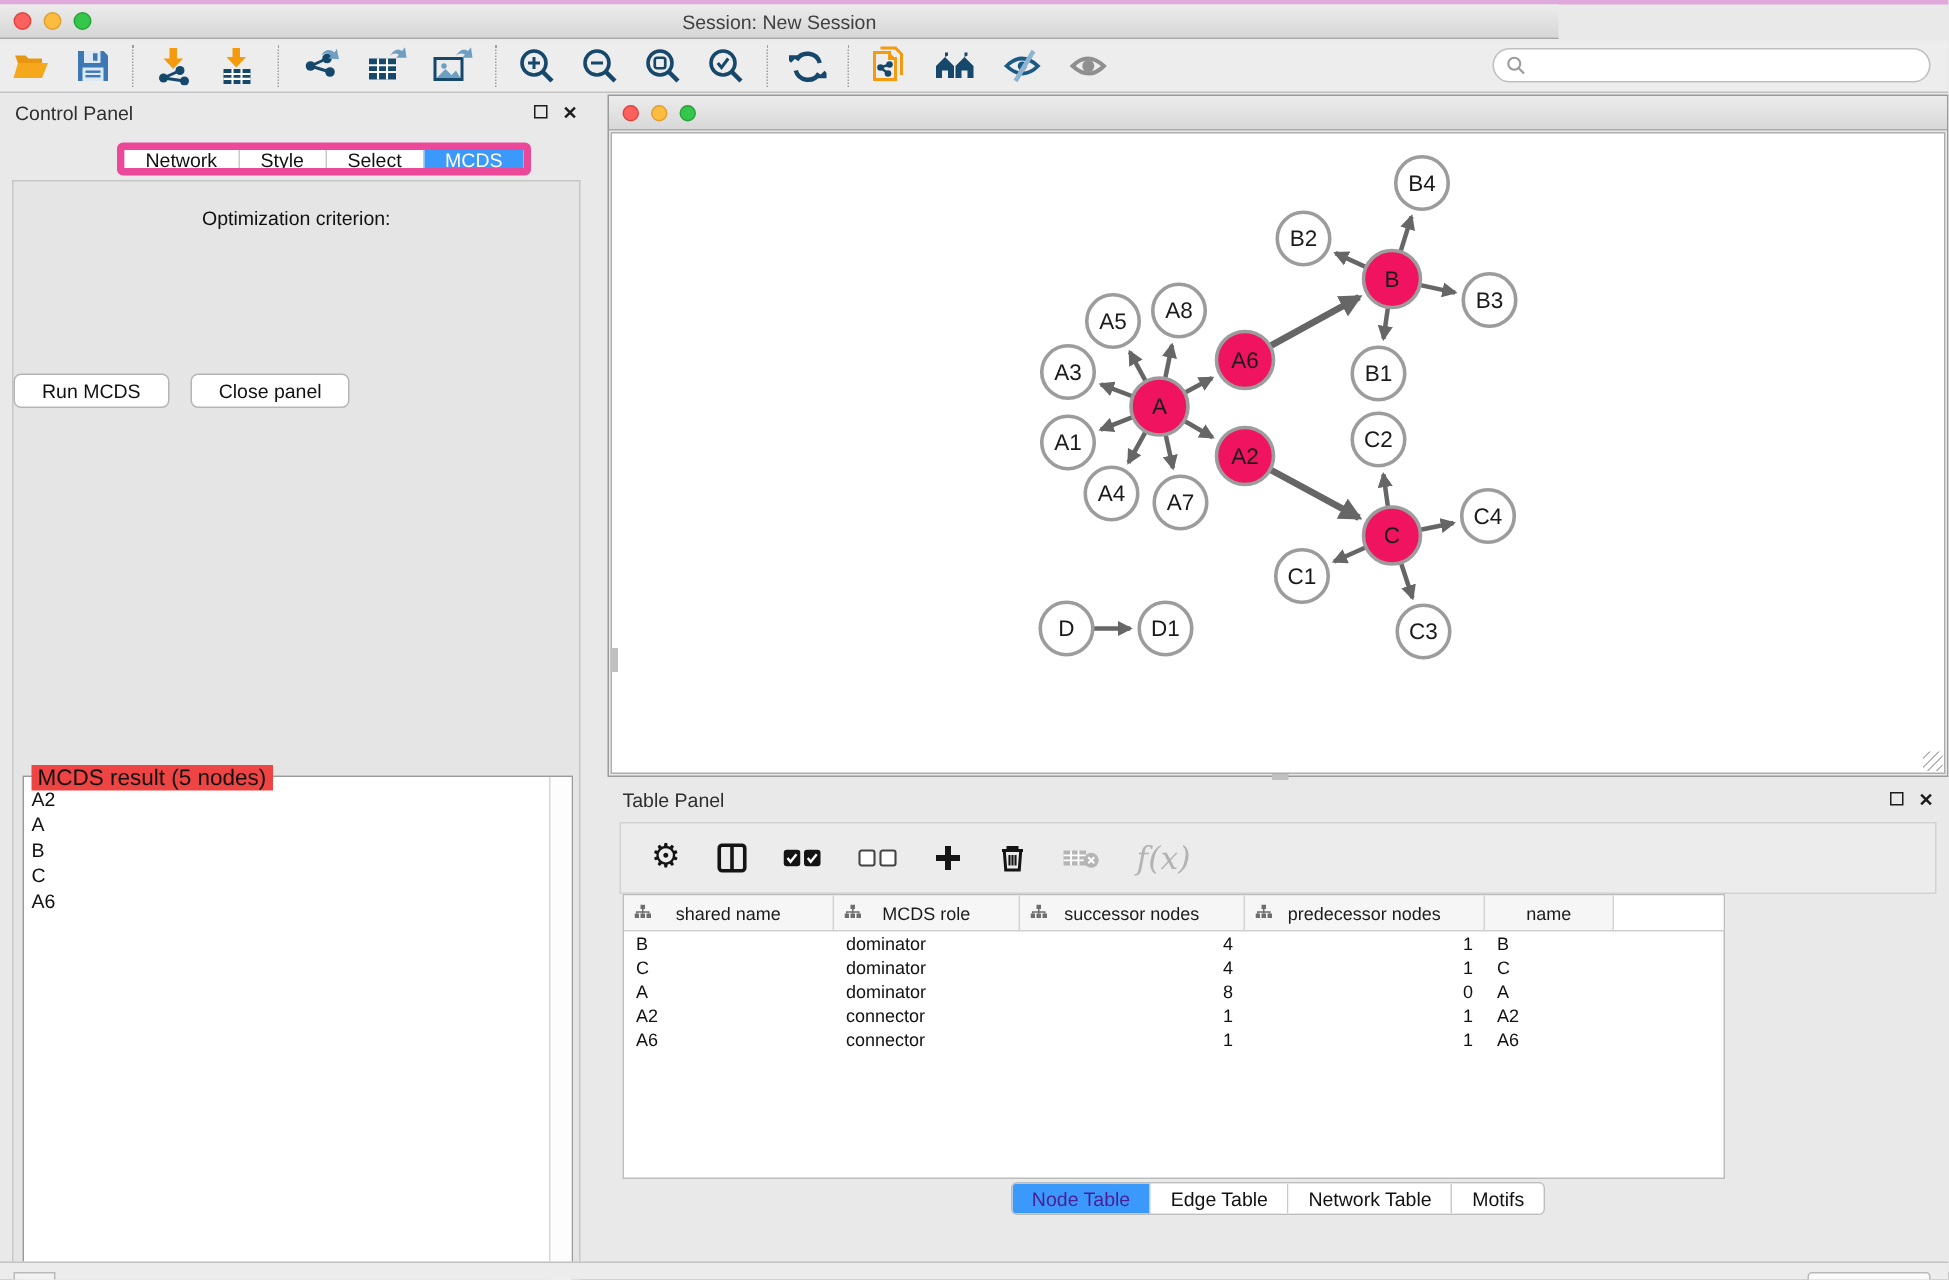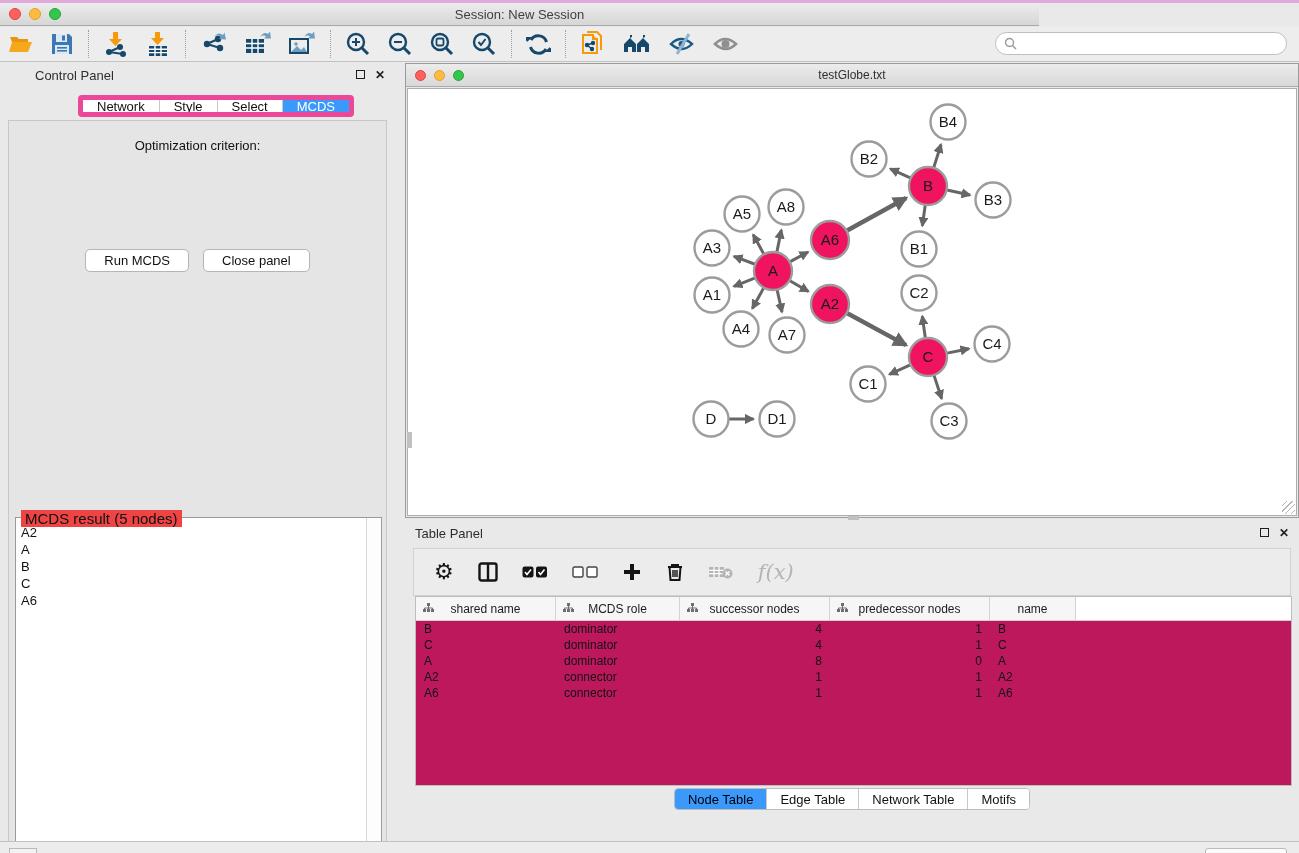--- a/index.html
+++ b/index.html
@@ -19,42 +19,42 @@
   .toolbar { position:absolute; left:0; top:27px; width:1299px; height:35px; background:#ededed;
     border-bottom:1px solid #c2c2c2; display:flex; align-items:center; }
   .tbtn { height:30px; display:flex; align-items:center; justify-content:center; padding:0 8px; cursor:default; }
   .tsep { width:1px; height:28px; margin:0 6px; border-left:1px dotted #9f9f9f; }
   .searchbox { position:absolute; right:12px; top:5px; width:292px; height:23px; background:#fff;
     border:1px solid #bfbfbf; border-radius:12px; display:flex; align-items:center; padding-left:8px; }
   .searchbox svg { margin-right:5px; }
   .searchbox input { border:none; outline:none; flex:1; font-size:12px; background:transparent; height:18px; }
 
   
-  .control-panel { position:absolute; left:0; top:62px; width:395px; height:751px; background:#e9e9e9;padding-left:25px; }
+  .control-panel { position:absolute; left:0; top:62px; width:395px; height:751px; background:#e9e9e9; }
   .panel-head { height:26px; display:flex; align-items:center; padding:0 10px; }
   .panel-head .ptitle { font-size:13px; color:#2e2e2e; }
   .panel-head .spacer { flex:1; }
   .mini-ico { font-size:12px; color:#1d1d1d; margin-left:10px; line-height:1; }
   .float-sq { width:9px; height:9px; border:1.5px solid #1d1d1d; display:inline-block; }
 
   .seg-tabs { position:absolute; left:78px; top:33px; height:22px; display:flex;
     border:5px solid #ec4899; border-radius:4px; overflow:hidden; background:#fff; }
   .seg { padding:0 14px; font-size:13px; color:#111; display:flex; align-items:center; background:#fff; border-right:1px solid #c9c9c9; }
   .seg:last-child { border-right:none;text-decoration:underline; }
   .seg.active { background:#3b99fc; color:#fff; }
 
   .cp-inner { position:absolute; left:8px; top:58px; width:379px; height:744px; background:#e5e5e5;
     border:1px solid #c7c7c7; }
   .opt-label { text-align:center; margin-top:17px; font-size:13px; color:#111; }
   .dropdown { position:absolute; left:35px; top:94px; width:313px; height:24px; background:#fff;
     border:1px solid #b5b5b5; border-radius:4px; display:flex; align-items:center; }
   .dropdown .dval { flex:1; font-size:13px; color:#111; padding-left:10px; white-space:nowrap; overflow:hidden; }
   .dropdown .spin { width:22px; height:22px; margin-right:1px; border-radius:3px; background:linear-gradient(#6db3fb,#2f8df6);
     display:flex; flex-direction:column; align-items:center; justify-content:center; color:#fff; font-size:7px; line-height:6px; }
-  .btn-row { position:absolute; left:0; top:128px; width:100%; display:flex; justify-content:center; gap:14px; }
+  .btn-row { position:absolute; left:0; top:128px; width:100%; display:flex; gap:14px; }
   .mac-btn { background:#fff; border:1px solid #b5b5b5; border-radius:5px; height:23px; padding:0 18px;
     font-size:13px; color:#111; display:flex; align-items:center; }
 
   .result-box { position:absolute; left:6px; top:396px; width:367px; height:340px; border:1px solid #9a9a9a; background:#fff; }
   .result-legend { position:absolute; left:5px; top:-8px; background:#ef4444; padding:0 4px; font-size:15px; color:#111; }
   .result-list { position:absolute; left:1px; top:6px; bottom:1px; right:16px; overflow:hidden; }
   .result-item { font-size:13px; color:#111; padding:1px 0 1px 4px; line-height:15px; }
   .result-scroll { position:absolute; right:0; top:0; bottom:0; width:15px; border-left:1px solid #d7d7d7; background:#fdfdfd; }
 
   
@@ -71,34 +71,34 @@
     background:repeating-linear-gradient(135deg,transparent 0 3px,#b5b5b5 3px 4px); }
 
   
   .table-panel { position:absolute; left:405px; top:520px; width:894px; height:293px; background:#e9e9e9; }
   .tp-toolbar { position:absolute; left:8px; top:28px; width:878px; height:48px; background:#ececec;
     border:1px solid #d2d2d2; display:flex; align-items:center; gap:24px; padding-left:20px; }
   .tp-ico { display:flex; align-items:center; justify-content:center; }
   .fx { font-family:"DejaVu Serif",serif; font-style:italic; font-size:21px; color:#b3b3b3; }
   .gear-glyph { font-size:22px; color:#141414; line-height:1; font-family:"DejaVu Sans",sans-serif; }
 
-  .data-table { position:absolute; left:10px; top:76px; width:877px; height:190px; background:#be185d; border:1px solid #bdbdbd; }
+  .data-table { position:absolute; left:10px; top:76px; width:735px; height:190px; background:#ffffff; border:1px solid #bdbdbd; }
   .thead { display:flex; height:24px; border-bottom:1px solid #cfcfcf; font-size:12px; color:#1c1c1c; }
   .th { background:#f6f6f6; border-right:1px solid #d4d4d4; display:flex; align-items:center; justify-content:center; gap:6px; position:relative; }
   .th .sort-ico { position:absolute; left:7px; }
   .th.filler { background:#fff; border-right:none; flex:1; }
   .trow { display:flex; height:16px; font-size:12px; color:#111; align-items:center; }
   .td { padding:0 8px; white-space:nowrap; overflow:hidden; }
   .td.num { text-align:right; }
 
   .bottom-tabs { position:absolute; left:0; bottom:3px; width:100%; display:flex; justify-content:center; }
   .btabs { display:flex; border:1px solid #bdbdbd; border-radius:4px; overflow:hidden; background:#fff; height:22px; }
   .btab { padding:0 13px; display:flex; align-items:center; font-size:13px; color:#111; border-right:1px solid #c9c9c9; background:#fff; }
   .btab:last-child{border-right:none;}
-  .btab.active { background:#3b99fc; color:#000000; }
+  .btab.active { background:#3b99fc; color:#4c1d95; }
 
   
   .statusbar { position:absolute; left:0; top:841px; width:1299px; height:35px; background:#ececec; border-top:1px solid #c2c2c2; }
   .list-btn { position:absolute; left:9px; top:6px; width:28px; height:24px; background:#f2f2f2; border:1px solid #b9b9b9; display:flex; align-items:center; justify-content:center; }
   .memory-btn { position:absolute; right:12px; top:6px; height:24px; background:#fbfbfb; border:1px solid #b9b9b9; border-radius:3px;
     display:flex; align-items:center; gap:6px; padding:0 10px; font-size:12px; color:#111; }
   .mem-dot { width:11px; height:11px; border-radius:50%; background:#1fa824; border:1px solid #158a1a; }
   .desktop-bottom { position:absolute; left:0; top:848px; width:1299px; height:5px; background:#252e3d; }
 </style>
 </head>
@@ -294,21 +294,20 @@
   </div>
 </div>
 
 <div class="net-window">
   <div class="net-titlebar">
     <div class="tl-group">
       <span class="tl red"></span>
       <span class="tl yel"></span>
       <span class="tl grn"></span>
     </div>
-    <div class="wtitle">testGlobe.txt</div>
   </div>
   <div class="net-canvas">
     <svg id="graph-svg" width="888" height="426">
         <defs>
           <marker id="arr" viewBox="0 0 6 6" refX="5" refY="3" markerWidth="3.4" markerHeight="3.4" orient="auto" markerUnits="strokeWidth">
             <path d="M0,0 L6,3 L0,6 Z" fill="#666666"></path>
           </marker>
         </defs>
         <line x1="356.87787690253026" y1="167.06577365949113" x2="345.2276407523846" y2="145.64437170599754" stroke="#666666" stroke-width="3" marker-end="url(#arr)"></line>
         <line x1="368.3840187129318" y1="165.34021556710508" x2="373.32209177918253" y2="141.02970201017826" stroke="#666666" stroke-width="3" marker-end="url(#arr)"></line>

